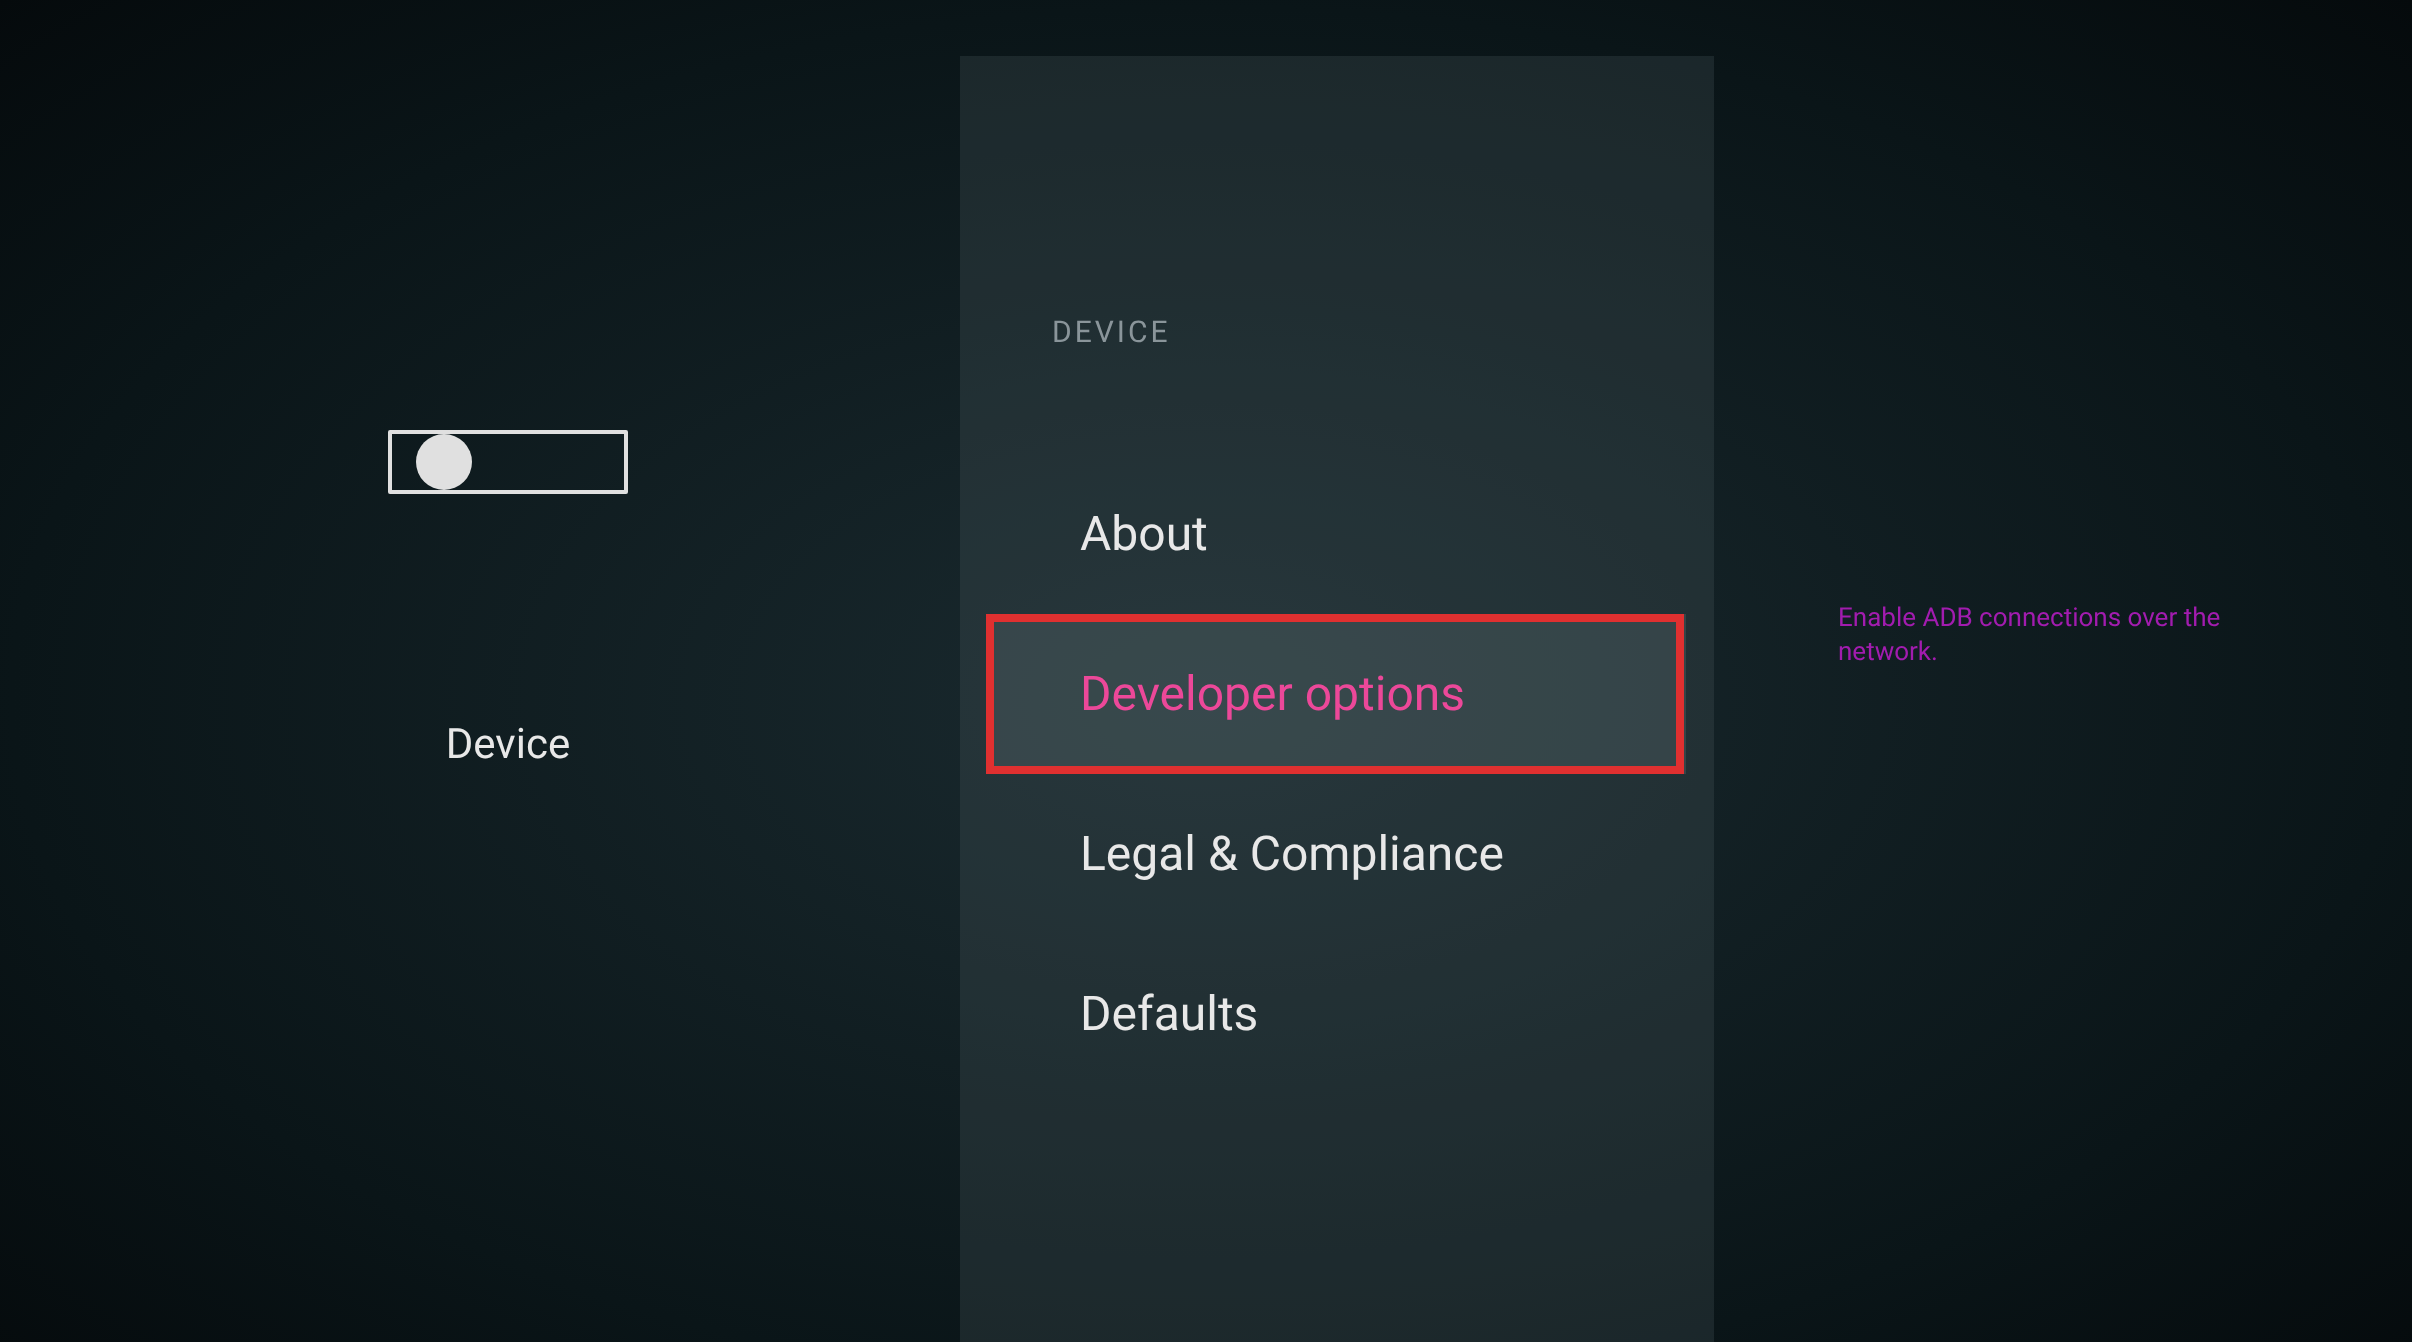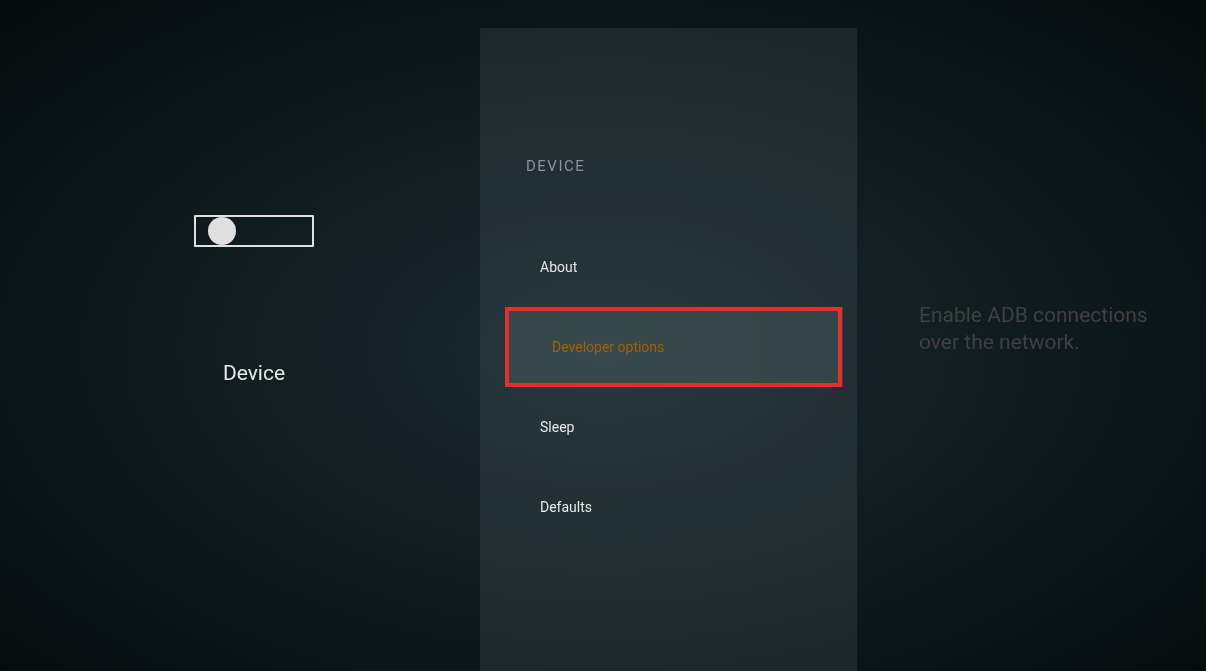--- a/index.html
+++ b/index.html
@@ -68,30 +68,29 @@
       padding-left: 32px;
       margin-bottom: 38px;
       font-weight: 400;
     }
     
     .menu-item {
       height: 80px;
       display: flex;
       align-items: center;
       padding-left: 32px;
-      font-size: 14px;
+      font-size: 24px;
       color: #e8e8e8;
       cursor: pointer;
       position: relative;
     }
     
     .menu-item.selected {
       background: rgba(90, 105, 110, 0.35);
-      color: #a16207;
-      margin-left: 12px;
+      color: #ec4899;
     }
     
     .highlight-box {
       position: absolute;
       left: -1px;
       top: 0;
       width: 100%;
       height: 100%;
       border: 4px solid #e03030;
       pointer-events: none;
@@ -99,22 +98,22 @@
     
     .right-pane {
       flex: 1;
       height: 100%;
       padding-top: 260px;
       padding-left: 48px;
       padding-right: 40px;
     }
     
     .description-text {
-      font-size: 21px;
-      color: #404040;
+      font-size: 13px;
+      color: #a21caf;
       line-height: 1.3;
       font-weight: 400;
     }
   </style>
 </head>
 <body>
 
 <div class="left-pane">
   <div class="device-icon-box">
     <div class="device-icon-dot"></div>
@@ -127,24 +126,24 @@
 
   <div class="menu-item">
     <span>About</span>
   </div>
 
   <div class="menu-item selected">
     <span>Developer options</span>
     <div class="highlight-box"></div>
   </div>
 
+  <div class="menu-item">
+    <span>Legal &amp; Compliance</span>
+  </div>
 
-  <div class="menu-item">
-    <span>Sleep</span>
-  </div>
 
   <div class="menu-item">
     <span>Defaults</span>
   </div>
 
 </div>
 
 <div class="right-pane">
   <div class="description-text">Enable ADB connections over the network.</div>
 </div>

